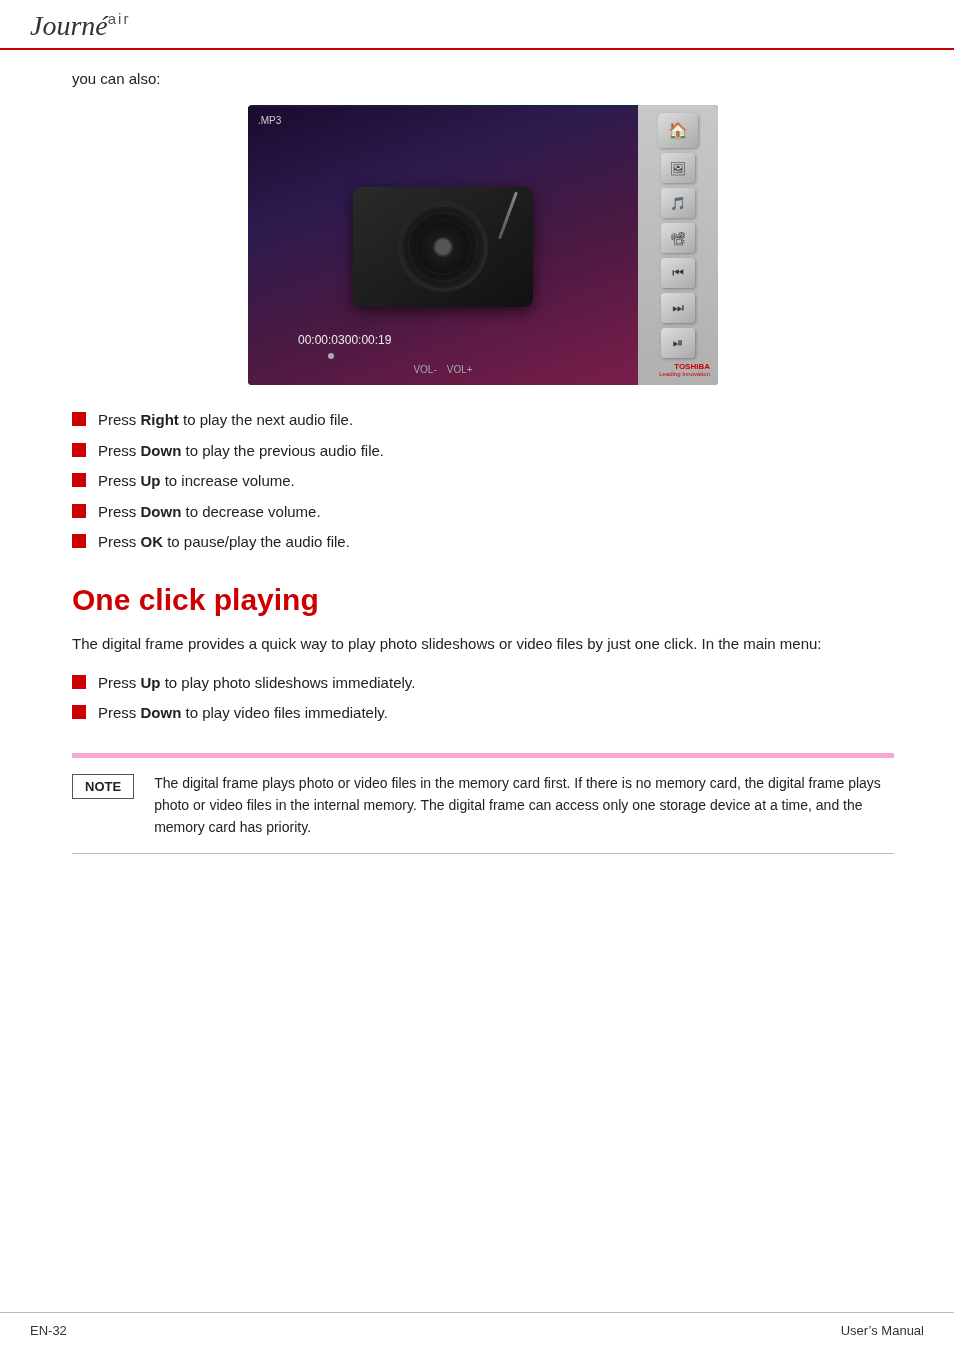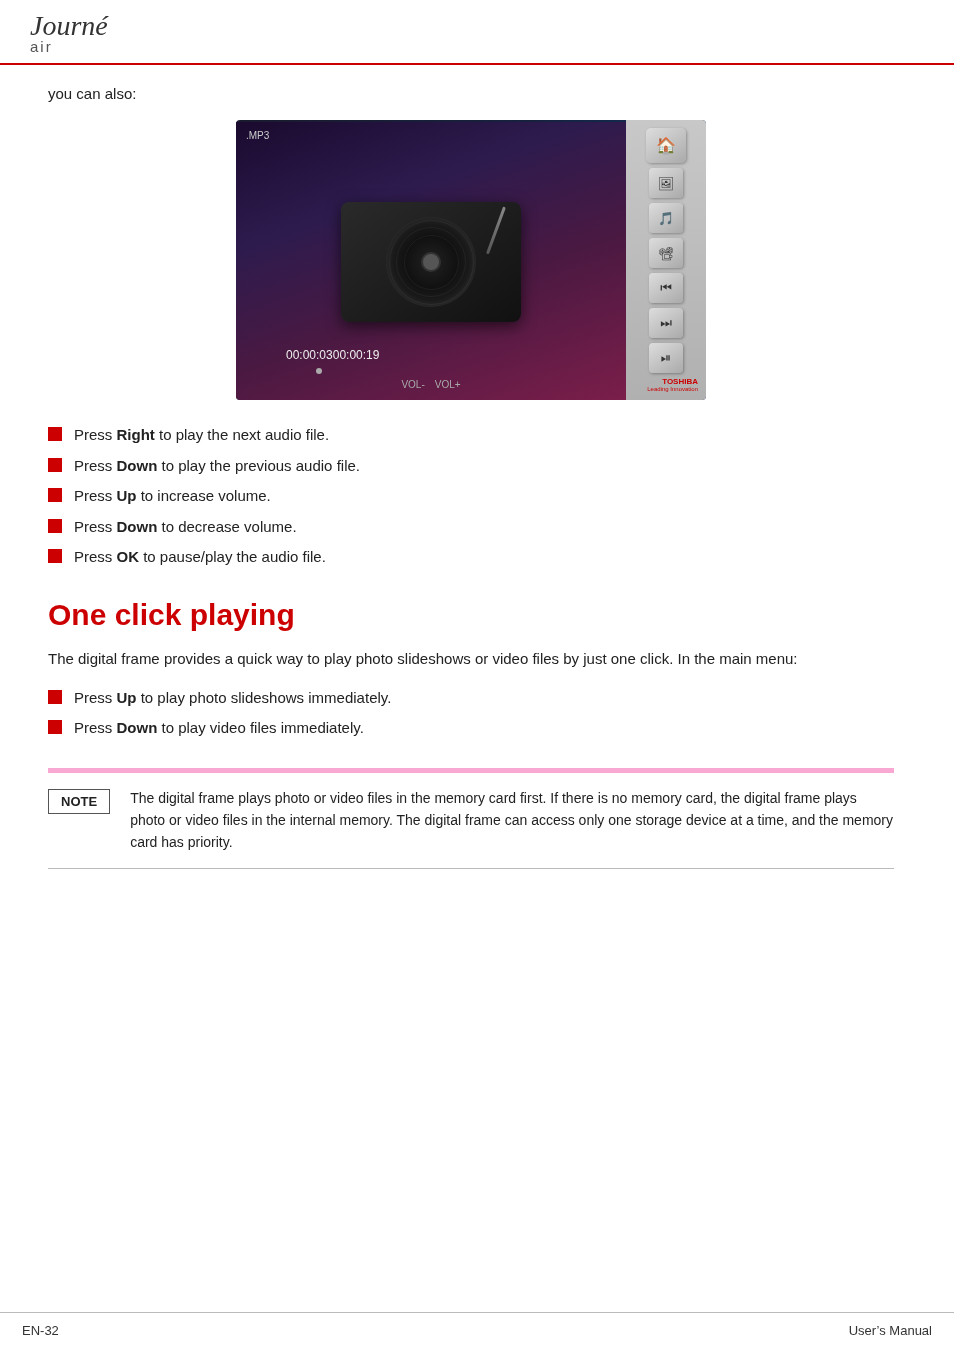--- a/index.html
+++ b/index.html
@@ -28,21 +28,21 @@
     
     .header {
       display: flex;
       align-items: center;
       padding: 12px 30px 8px 30px;
       border-bottom: 2px solid #cc0000;
     }
 
     .logo-area {
       display: flex;
-      flex-direction: column;
+      flex-direction: row;
       align-items: flex-start;
     }
 
     .logo-text {
       font-family: 'Times New Roman', serif;
       font-style: italic;
       font-size: 28px;
       color: #333;
       font-weight: normal;
       line-height: 1;
@@ -51,21 +51,21 @@
     .logo-subtext {
       font-size: 15px;
       color: #555;
       letter-spacing: 2px;
       text-align: right;
       margin-top: -2px;
     }
 
     
     .main-content {
-      padding: 20px 60px 60px 48px;
+      padding: 20px 60px 60px 72px;
     }
 
     .you-can-also {
       font-size: 15px;
       color: #222;
       margin-bottom: 18px;
     }
 
     
     .device-image-container {
@@ -323,21 +323,21 @@
       line-height: 1.6;
     }
 
     
     .footer {
       position: absolute;
       bottom: 0;
       left: 0;
       right: 0;
       border-top: 1px solid #bbb;
-      padding: 10px 22px;
+      padding: 10px 30px;
       display: flex;
       justify-content: space-between;
       align-items: center;
     }
 
     .footer-left {
       font-size: 13px;
       color: #333;
     }
 

